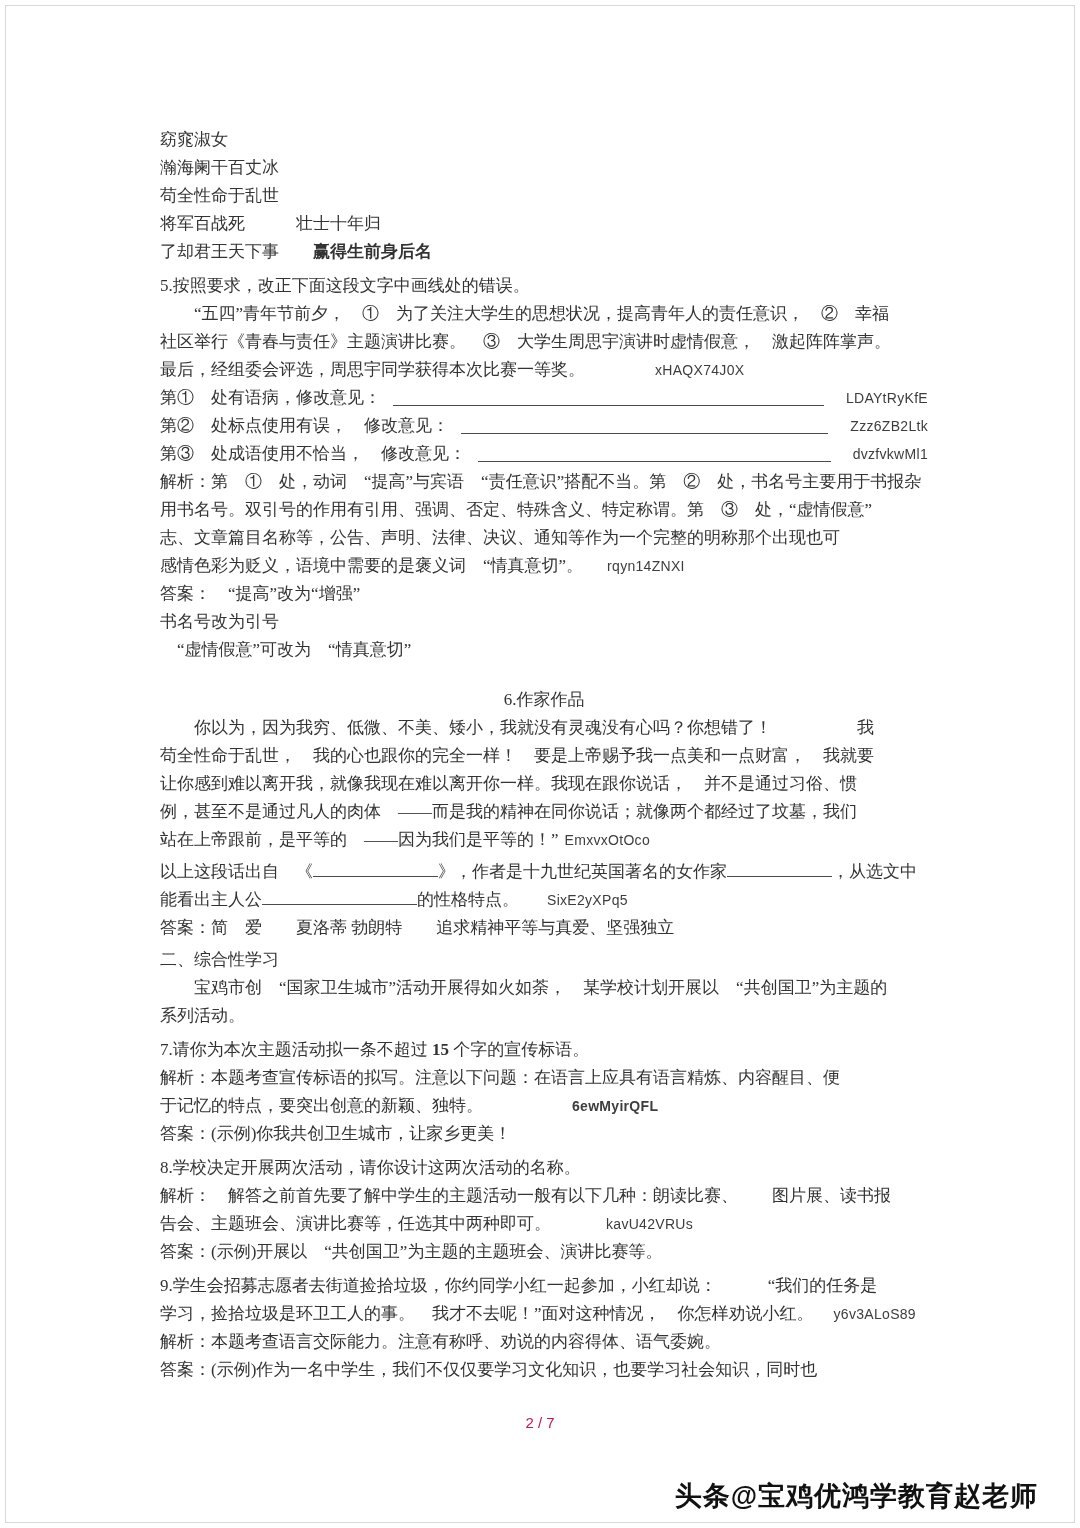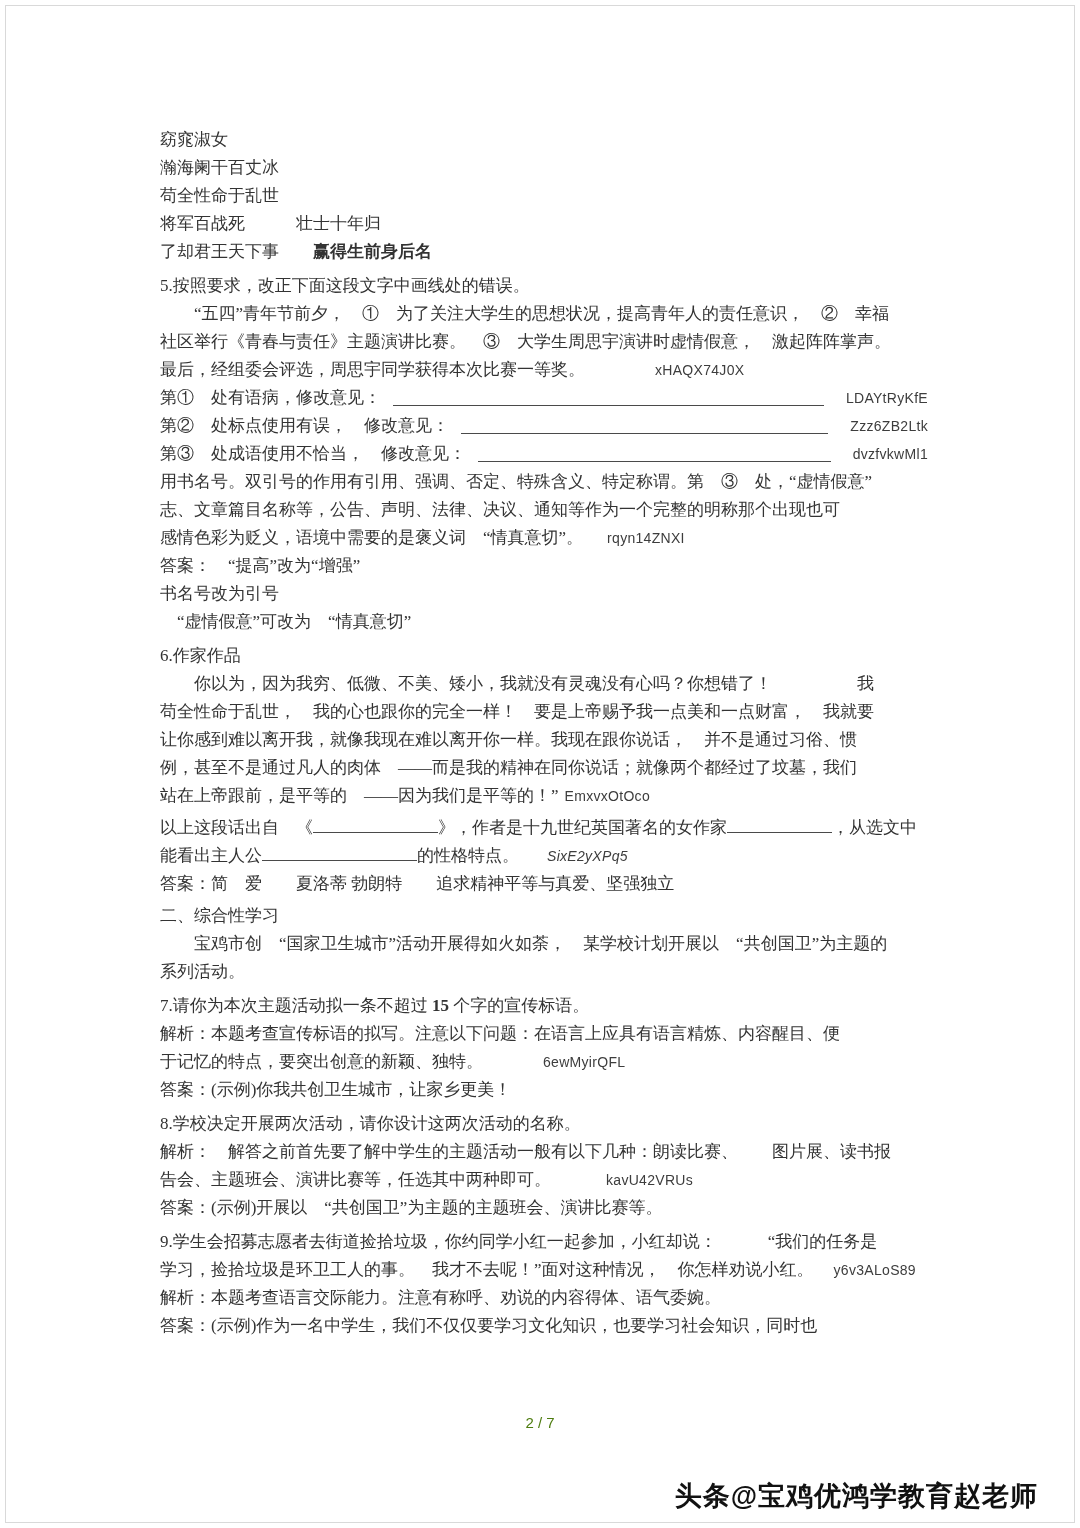--- a/index.html
+++ b/index.html
@@ -34,21 +34,21 @@
   }
   .code {
     font-family:"Liberation Sans","DejaVu Sans",sans-serif;
     font-size:14px; color:#3d3d3d; margin-left:28px;
     white-space:nowrap; letter-spacing:0.3px;
   }
   .flexline .code { margin-left:10px; align-self:flex-end; line-height:28px; }
   .bold { font-weight:bold; }
   .pagenum {
     position:absolute; top:1414px; left:0; width:100%;
-    text-align:center; font-size:15px; color:#4d7c0f;
+    text-align:center; font-size:15px; color:#be185d;
     font-family:"Liberation Sans","DejaVu Sans",sans-serif;
   }
   .watermark {
     position:absolute; bottom:14px; right:42px;
     font-size:27px; font-weight:bold; color:#111111;
     letter-spacing:1px;
     font-family:"Liberation Sans","DejaVu Sans",sans-serif;
     margin-top:16px;
   }
 </style>
@@ -63,41 +63,42 @@
       <div class="line"><span>苟全性命于乱世</span></div>
       <div class="line"><span>将军百战死　　　壮士十年归</span></div>
       <div class="line"><span>了却君王天下事　　</span><span class="bold">赢得生前身后名</span></div>
       <div class="line" style="margin-top: 6px; font-family: Liberation Serif, serif;"><span>5.按照要求，改正下面这段文字中画线处的错误。</span></div>
       <div class="line"><span>　　“五四”青年节前夕，　①　为了关注大学生的思想状况，提高青年人的责任意识，　②　幸福</span></div>
       <div class="line"><span>社区举行《青春与责任》主题演讲比赛。　③　大学生周思宇演讲时虚情假意，　激起阵阵掌声。</span></div>
       <div class="line"><span>最后，经组委会评选，周思宇同学获得本次比赛一等奖。</span><span class="code" style="margin-left: 70px;">xHAQX74J0X</span></div>
       <div class="line flexline"><span>第①　处有语病，修改意见：</span><span class="fill"></span><span class="code">LDAYtRyKfE</span></div>
       <div class="line flexline"><span>第②　处标点使用有误，　修改意见：</span><span class="fill"></span><span class="code">Zzz6ZB2Ltk</span></div>
       <div class="line flexline"><span>第③　处成语使用不恰当，　修改意见：</span><span class="fill"></span><span class="code">dvzfvkwMl1</span></div>
+      <div class="line"><span>解析：第　①　处，动词　“提高”与宾语　“责任意识”搭配不当。第　②　处，书名号主要用于书报杂</span></div>
       <div class="line"><span>用书名号。双引号的作用有引用、强调、否定、特殊含义、特定称谓。第　③　处，“虚情假意”</span></div>
       <div class="line"><span>志、文章篇目名称等，公告、声明、法律、决议、通知等作为一个完整的明称那个出现也可</span></div>
       <div class="line"><span>感情色彩为贬义，语境中需要的是褒义词　“情真意切”。</span><span class="code" style="margin-left: 24px;">rqyn14ZNXI</span></div>
       <div class="line"><span>答案：　“提高”改为“增强”</span></div>
       <div class="line"><span>书名号改为引号</span></div>
       <div class="line"><span>　“虚情假意”可改为　“情真意切”</span></div>
-      <div class="line" style="margin-top: 6px;"><span>6.作家作品</span></div>
+      <div class="line" style="margin-top: 22px; text-align: center;"><span>6.作家作品</span></div>
       <div class="line"><span>　　你以为，因为我穷、低微、不美、矮小，我就没有灵魂没有心吗？你想错了！　　　　　我</span></div>
       <div class="line"><span>苟全性命于乱世，　我的心也跟你的完全一样！　要是上帝赐予我一点美和一点财富，　我就要</span></div>
       <div class="line"><span>让你感到难以离开我，就像我现在难以离开你一样。我现在跟你说话，　并不是通过习俗、惯</span></div>
       <div class="line"><span>例，甚至不是通过凡人的肉体　——而是我的精神在同你说话；就像两个都经过了坟墓，我们</span></div>
       <div class="line"><span>站在上帝跟前，是平等的　——因为我们是平等的！”</span><span class="code" style="margin-left: 6px;">EmxvxOtOco</span></div>
       <div class="line" style="margin-top: 4px;"><span>以上这段话出自　《</span><span class="blank" style="width: 125px;"></span><span>》，作者是十九世纪英国著名的女作家</span><span class="blank" style="width: 105px;"></span><span>，从选文中</span></div>
-      <div class="line"><span>能看出主人公</span><span class="blank" style="width: 155px;"></span><span>的性格特点。</span><span class="code" style=" font-style: italic;">SixE2yXPq5</span></div>
+      <div class="line"><span>能看出主人公</span><span class="blank" style="width: 155px;"></span><span>的性格特点。</span><span class="code" style="">SixE2yXPq5</span></div>
       <div class="line"><span>答案：简　爱　　夏洛蒂 勃朗特　　追求精神平等与真爱、坚强独立</span></div>
       <div class="line" style="margin-top: 4px;"><span>二、综合性学习</span></div>
       <div class="line"><span>　　宝鸡市创　“国家卫生城市”活动开展得如火如荼，　某学校计划开展以　“共创国卫”为主题的</span></div>
       <div class="line"><span>系列活动。</span></div>
       <div class="line" style="margin-top: 6px;"><span>7.请你为本次主题活动拟一条不超过 </span><span class="bold">15</span><span> 个字的宣传标语。</span></div>
       <div class="line"><span>解析：本题考查宣传标语的拟写。注意以下问题：在语言上应具有语言精炼、内容醒目、便</span></div>
-      <div class="line"><span>于记忆的特点，要突出创意的新颖、独特。</span><span class="code" style="margin-left: 60px;">6ewMyirQFL</span></div>
+      <div class="line"><span>于记忆的特点，要突出创意的新颖、独特。</span><span class="code" style="margin-left: 89px; font-weight: bold;">6ewMyirQFL</span></div>
       <div class="line"><span>答案：(示例)你我共创卫生城市，让家乡更美！</span></div>
       <div class="line" style="margin-top: 6px;"><span>8.学校决定开展两次活动，请你设计这两次活动的名称。</span></div>
       <div class="line"><span>解析：　解答之前首先要了解中学生的主题活动一般有以下几种：朗读比赛、　　图片展、读书报</span></div>
       <div class="line"><span>告会、主题班会、演讲比赛等，任选其中两种即可。</span><span class="code" style="margin-left: 55px;">kavU42VRUs</span></div>
       <div class="line"><span>答案：(示例)开展以　“共创国卫”为主题的主题班会、演讲比赛等。</span></div>
       <div class="line" style="margin-top: 6px;"><span>9.学生会招募志愿者去街道捡拾垃圾，你约同学小红一起参加，小红却说：　　　“我们的任务是</span></div>
       <div class="line"><span>学习，捡拾垃圾是环卫工人的事。　我才不去呢！”面对这种情况，　你怎样劝说小红。</span><span class="code" style="margin-left: 20px;">y6v3ALoS89</span></div>
       <div class="line"><span>解析：本题考查语言交际能力。注意有称呼、劝说的内容得体、语气委婉。</span></div>
       <div class="line"><span>答案：(示例)作为一名中学生，我们不仅仅要学习文化知识，也要学习社会知识，同时也</span></div>
     </div>

